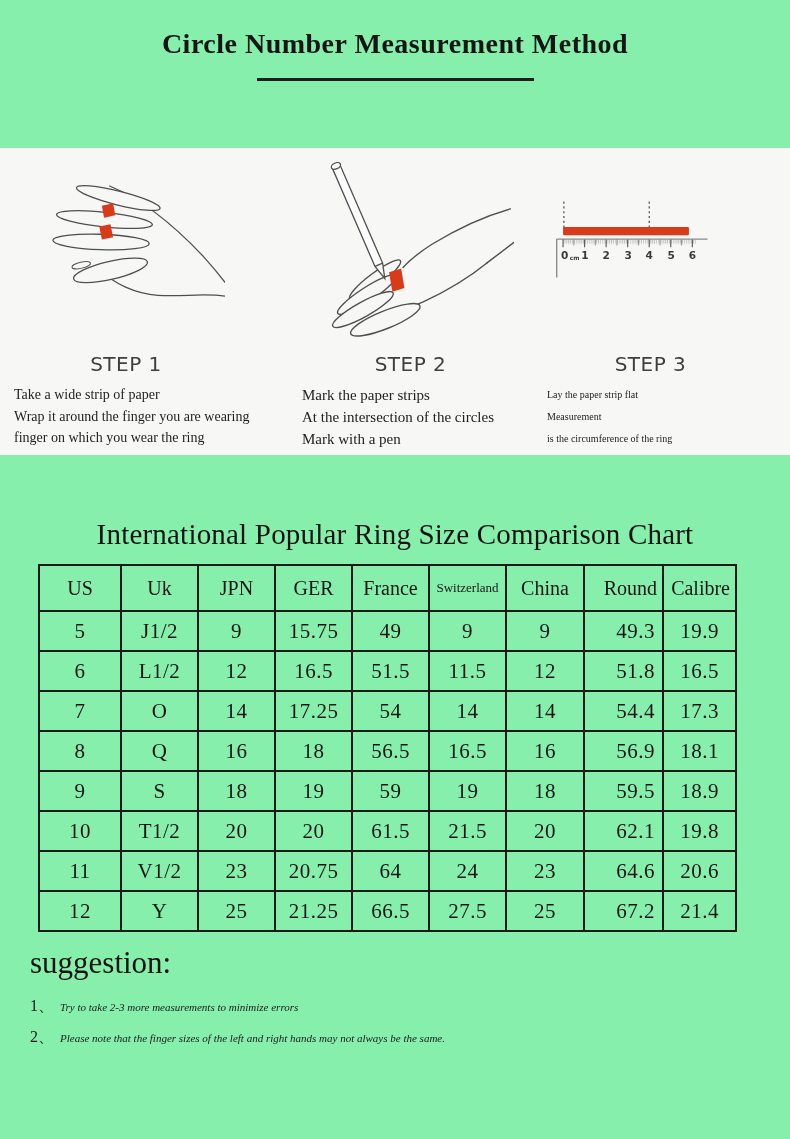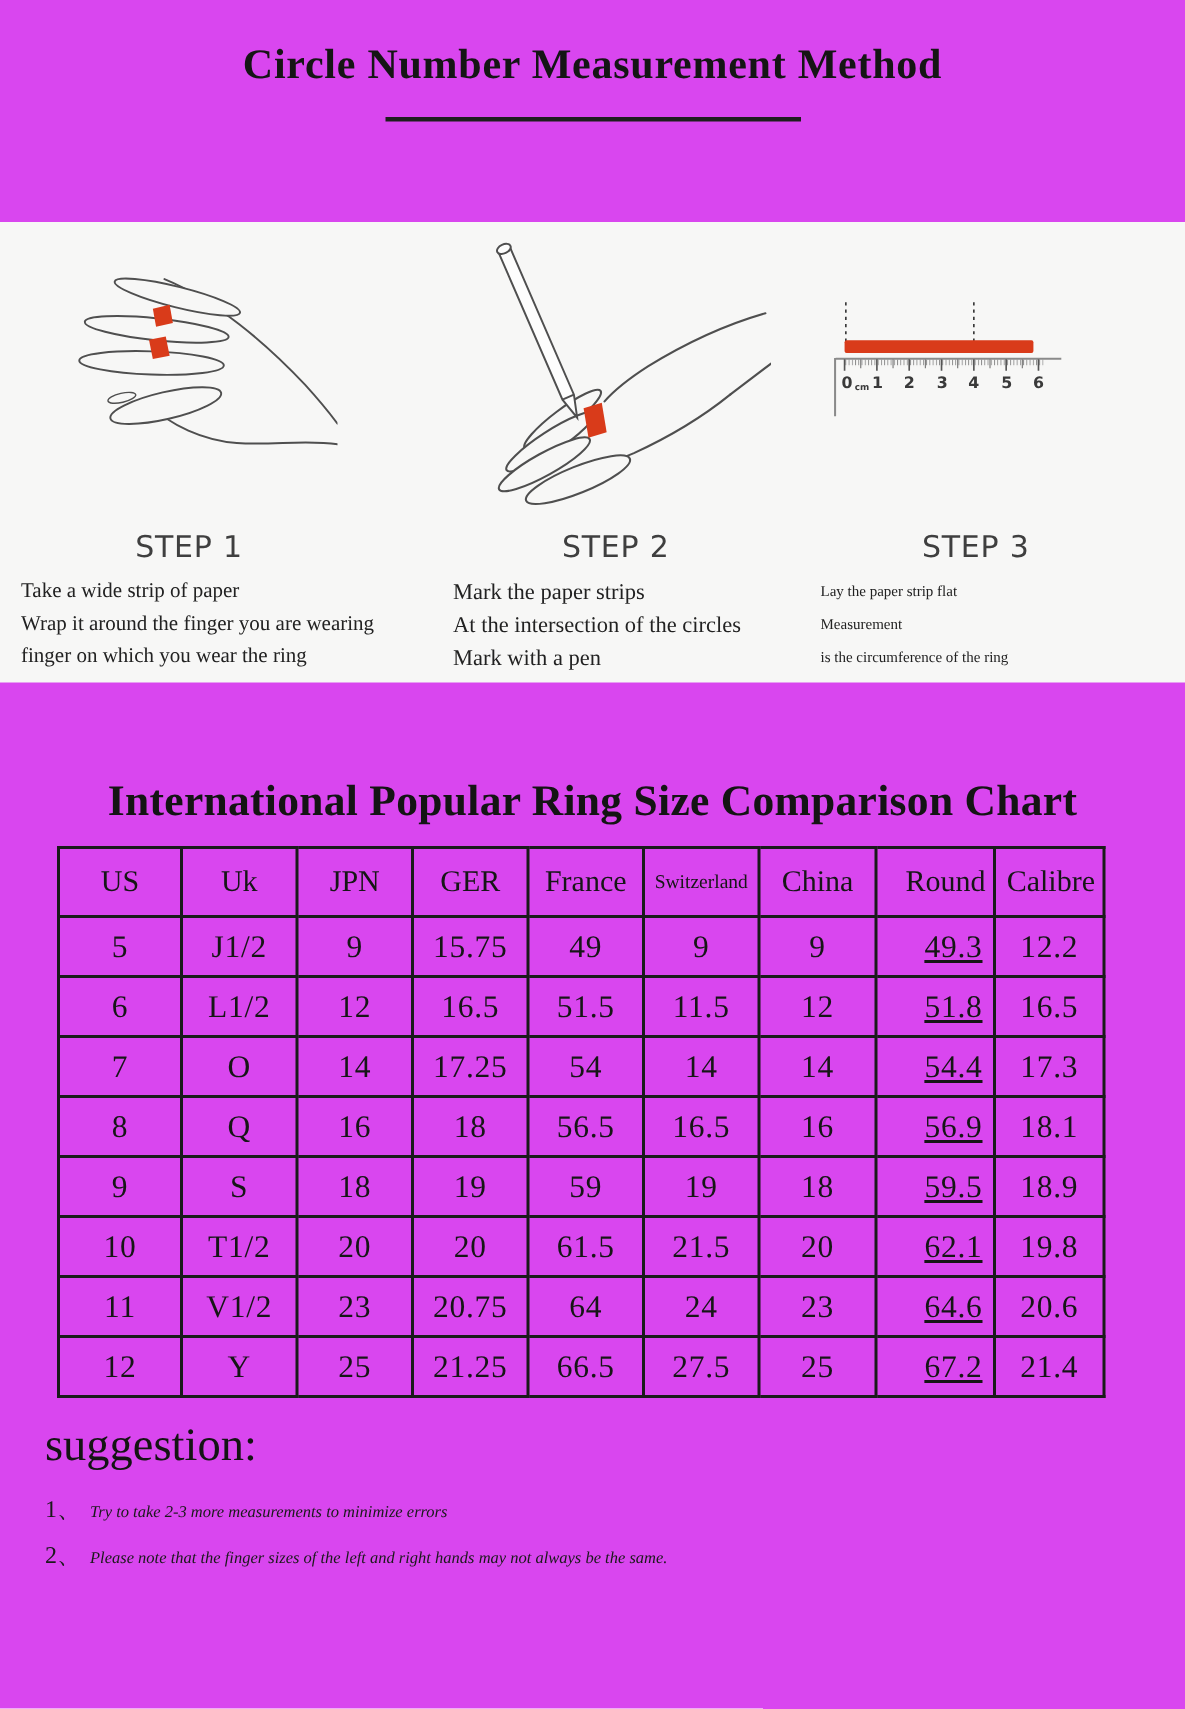--- a/index.html
+++ b/index.html
@@ -1,18 +1,18 @@
 <!DOCTYPE html>
 <html><head>
 <meta charset="utf-8">
 <style>
   html,body{margin:0;padding:0;background:#ffffff;}
   .page{
     position:relative;width:790px;height:1139px;overflow:hidden;
-    background:#d946ef;color:#1c1c1c;
+    background:#86efac;color:#1c1c1c;
     font-family:"Liberation Serif",serif;
   }
   
   .header{height:148px;box-sizing:border-box;padding-top:26px;text-align:center;}
   .page-title{font-size:28px;line-height:36px;font-weight:600;letter-spacing:.5px;color:#151515;}
   .title-underline{width:277px;height:3px;background:#1e1e1e;margin:16px auto 0;}
   
   .steps-band{height:307px;background:#f7f7f6;display:flex;}
   .step-col{box-sizing:border-box;}
   .step-col.c1{width:280px;}
@@ -28,39 +28,39 @@
     font-family:"DejaVu Sans",sans-serif;font-size:20px;line-height:28px;
     color:#3f3f3f;letter-spacing:.5px;
   }
   .step-lines{margin-top:6px;color:#222222;}
   .c1 .step-lines{padding-left:14px;font-size:14px;line-height:21.5px;}
   .c2 .step-lines{padding-left:22px;font-size:15px;line-height:22px;}
   .c3 .step-lines{padding-left:7px;font-size:10px;line-height:22px;}
   
   .chart-title{
     margin:62px 0 0;text-align:center;
-    font-size:29px;line-height:34px;font-weight:700;letter-spacing:.2px;color:#141414;
+    font-size:29px;line-height:34px;font-weight:400;letter-spacing:.2px;color:#141414;
   }
   
   table.ring{
     border-collapse:collapse;table-layout:fixed;width:697px;
     margin:13px 0 0 38px;
   }
   table.ring th,table.ring td{
     border:2px solid #1a1a1a;text-align:center;font-weight:normal;padding:0;
     color:#161616;overflow:hidden;white-space:nowrap;
   }
   th.gh{height:36px;font-size:19px;}
   th.gh-right{text-align:left;padding-left:7px;font-size:20px;}
   .unit{font-family:"DejaVu Sans",sans-serif;font-size:16px;letter-spacing:2px;margin-left:3px;color:#2e2e2e;}
   tr.cols th{height:44px;font-size:20px;}
   tr.cols th.small{font-size:13px;}
   tr.cols th.ralign{text-align:right;padding-right:5px;}
   tbody td{height:38px;font-size:21px;letter-spacing:.5px;}
-  tbody td:nth-child(8){text-align:right;padding-right:7px;text-decoration:underline;}
+  tbody td:nth-child(8){text-align:right;padding-right:7px;}
   
   .suggestion{margin:13px 0 0 30px;}
   .suggestion-heading{font-size:31px;line-height:36px;color:#141414;}
   .suggestion-list{margin-top:15px;}
   .suggestion-item{display:flex;align-items:baseline;margin-top:10px;color:#1a1a1a;}
   .item-marker{font-size:16px;width:30px;flex:none;}
   .item-text{font-size:11px;font-style:italic;}
   svg{display:block;}
   .rn{font-family:"DejaVu Sans",sans-serif;font-size:12.5px;font-weight:bold;fill:#3a3a3a;text-anchor:middle;}
   .rn-unit{font-family:"DejaVu Sans",sans-serif;font-size:7px;font-weight:bold;fill:#3a3a3a;text-anchor:start;}
@@ -223,21 +223,21 @@
     <tbody>
       <tr>
         <td>5</td>
         <td>J1/2</td>
         <td>9</td>
         <td>15.75</td>
         <td>49</td>
         <td>9</td>
         <td>9</td>
         <td>49.3</td>
-        <td>12.2</td>
+        <td>19.9</td>
       </tr>
       <tr>
         <td>6</td>
         <td>L1/2</td>
         <td>12</td>
         <td>16.5</td>
         <td>51.5</td>
         <td>11.5</td>
         <td>12</td>
         <td>51.8</td>

